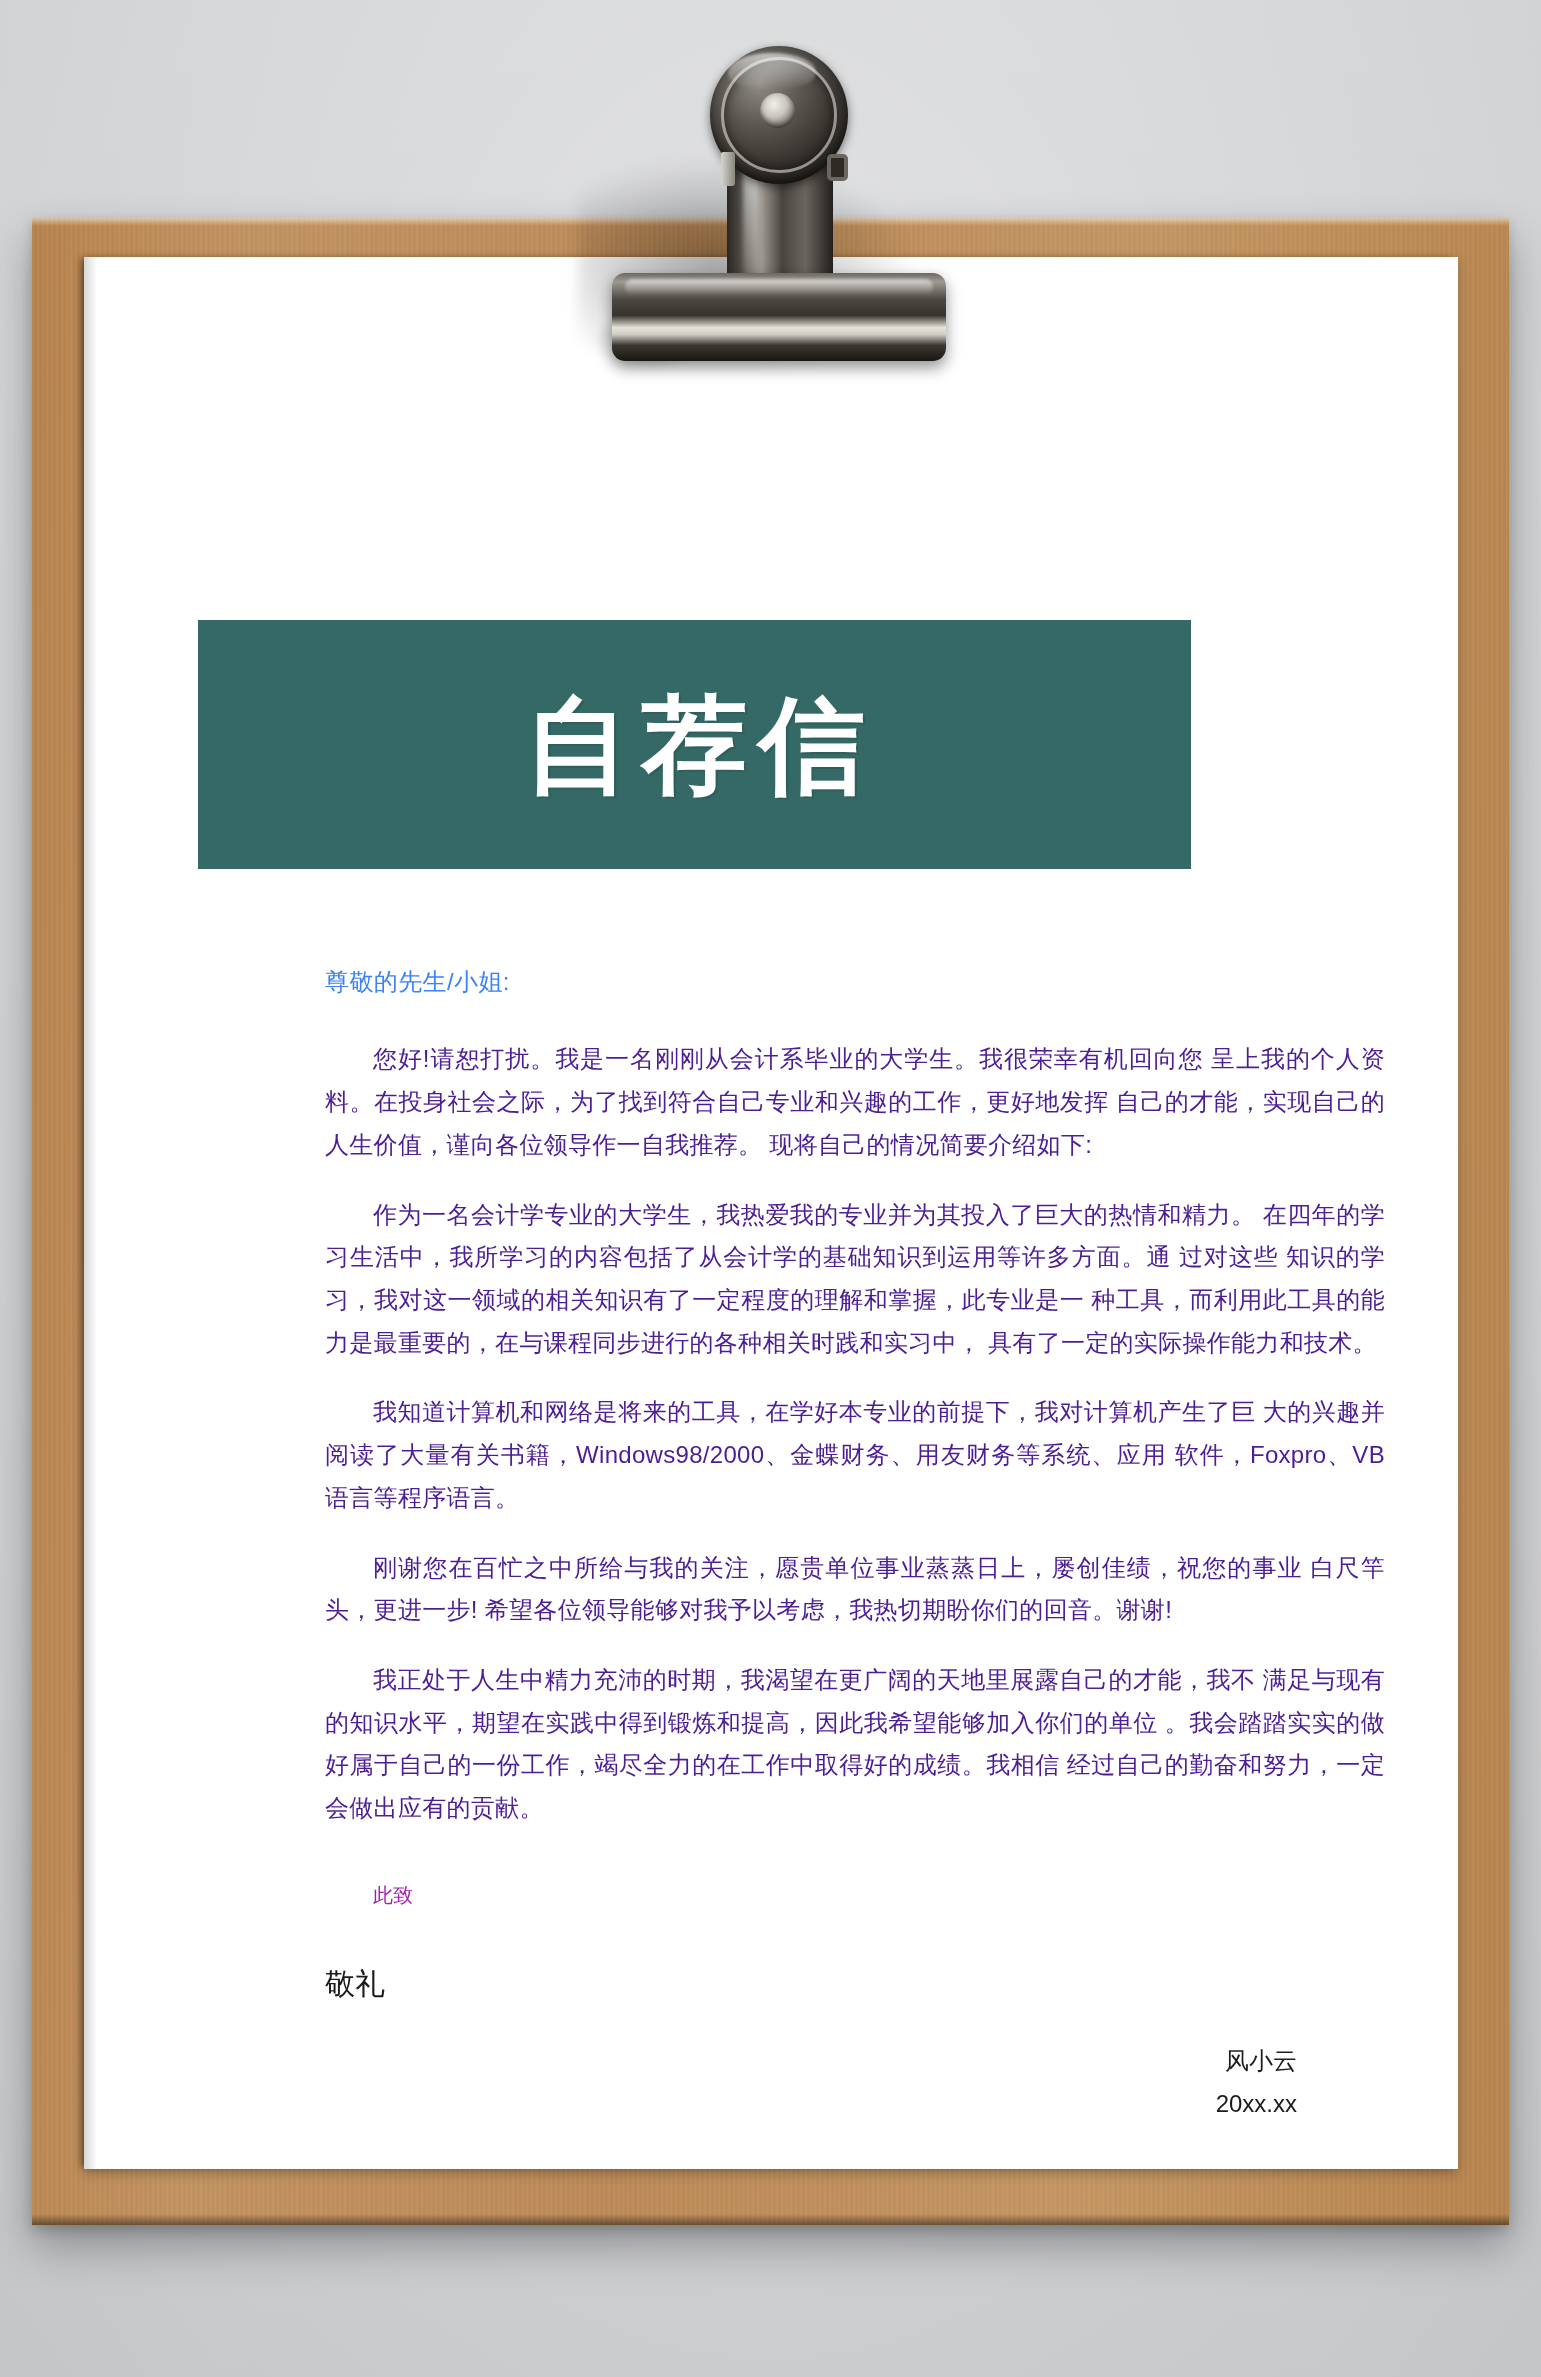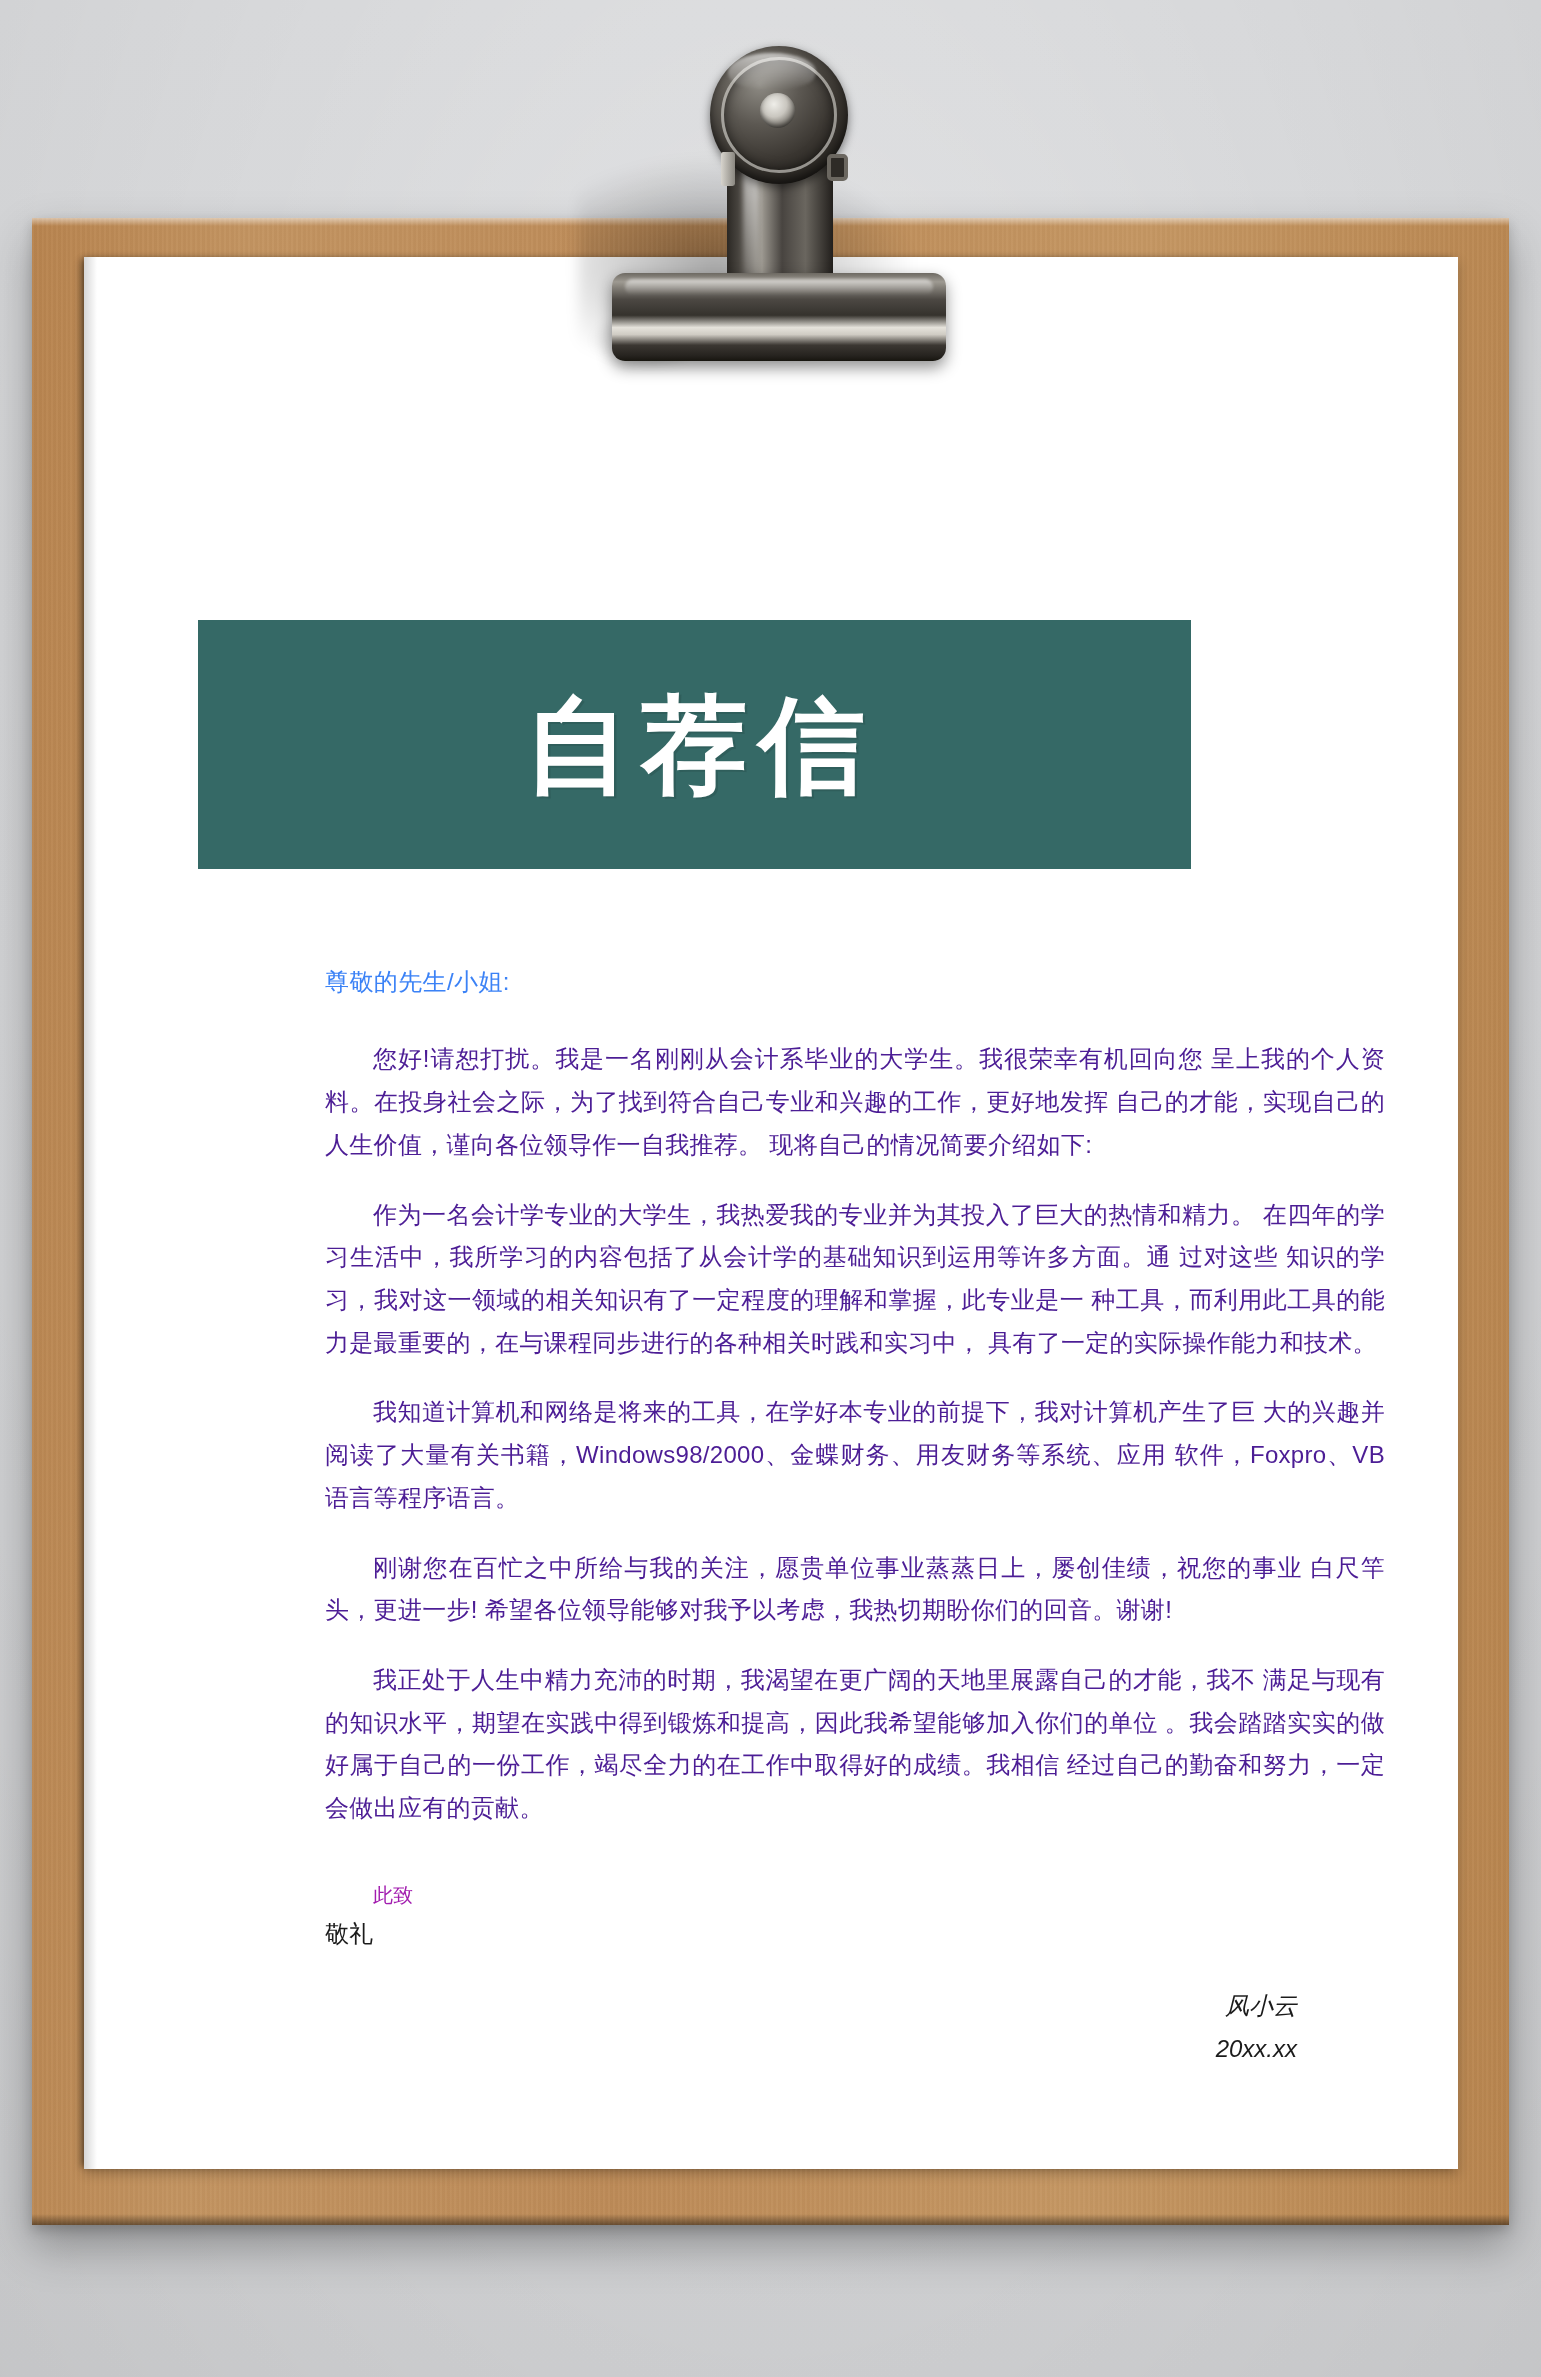--- a/index.html
+++ b/index.html
@@ -183,28 +183,28 @@
     text-align:justify;
     letter-spacing:0.3px;
   }
   #closing { margin-top:27px; }
   .closing-1 {
     font-size:20px; color:#a21caf; line-height:1.78;
     text-indent:48px;
     margin-top:48px;
   }
   .closing-2 {
-    font-size:24px; color:#1b1b1b; line-height:1.78;
+    font-size:30px; color:#1b1b1b; line-height:1.78;
     text-indent:0;
+    margin-top:44px;
   }
   #signoff {
     margin-top:29px;
     text-align:right;
     padding-right:88px;
-    font-style:italic;
   }
   .sign-line {
     font-size:24px; color:#1b1b1b; line-height:1.78;
   }
 </style>
 </head>
 <body>
 
 <div id="wall">
   <div id="wall-vignette"></div>

